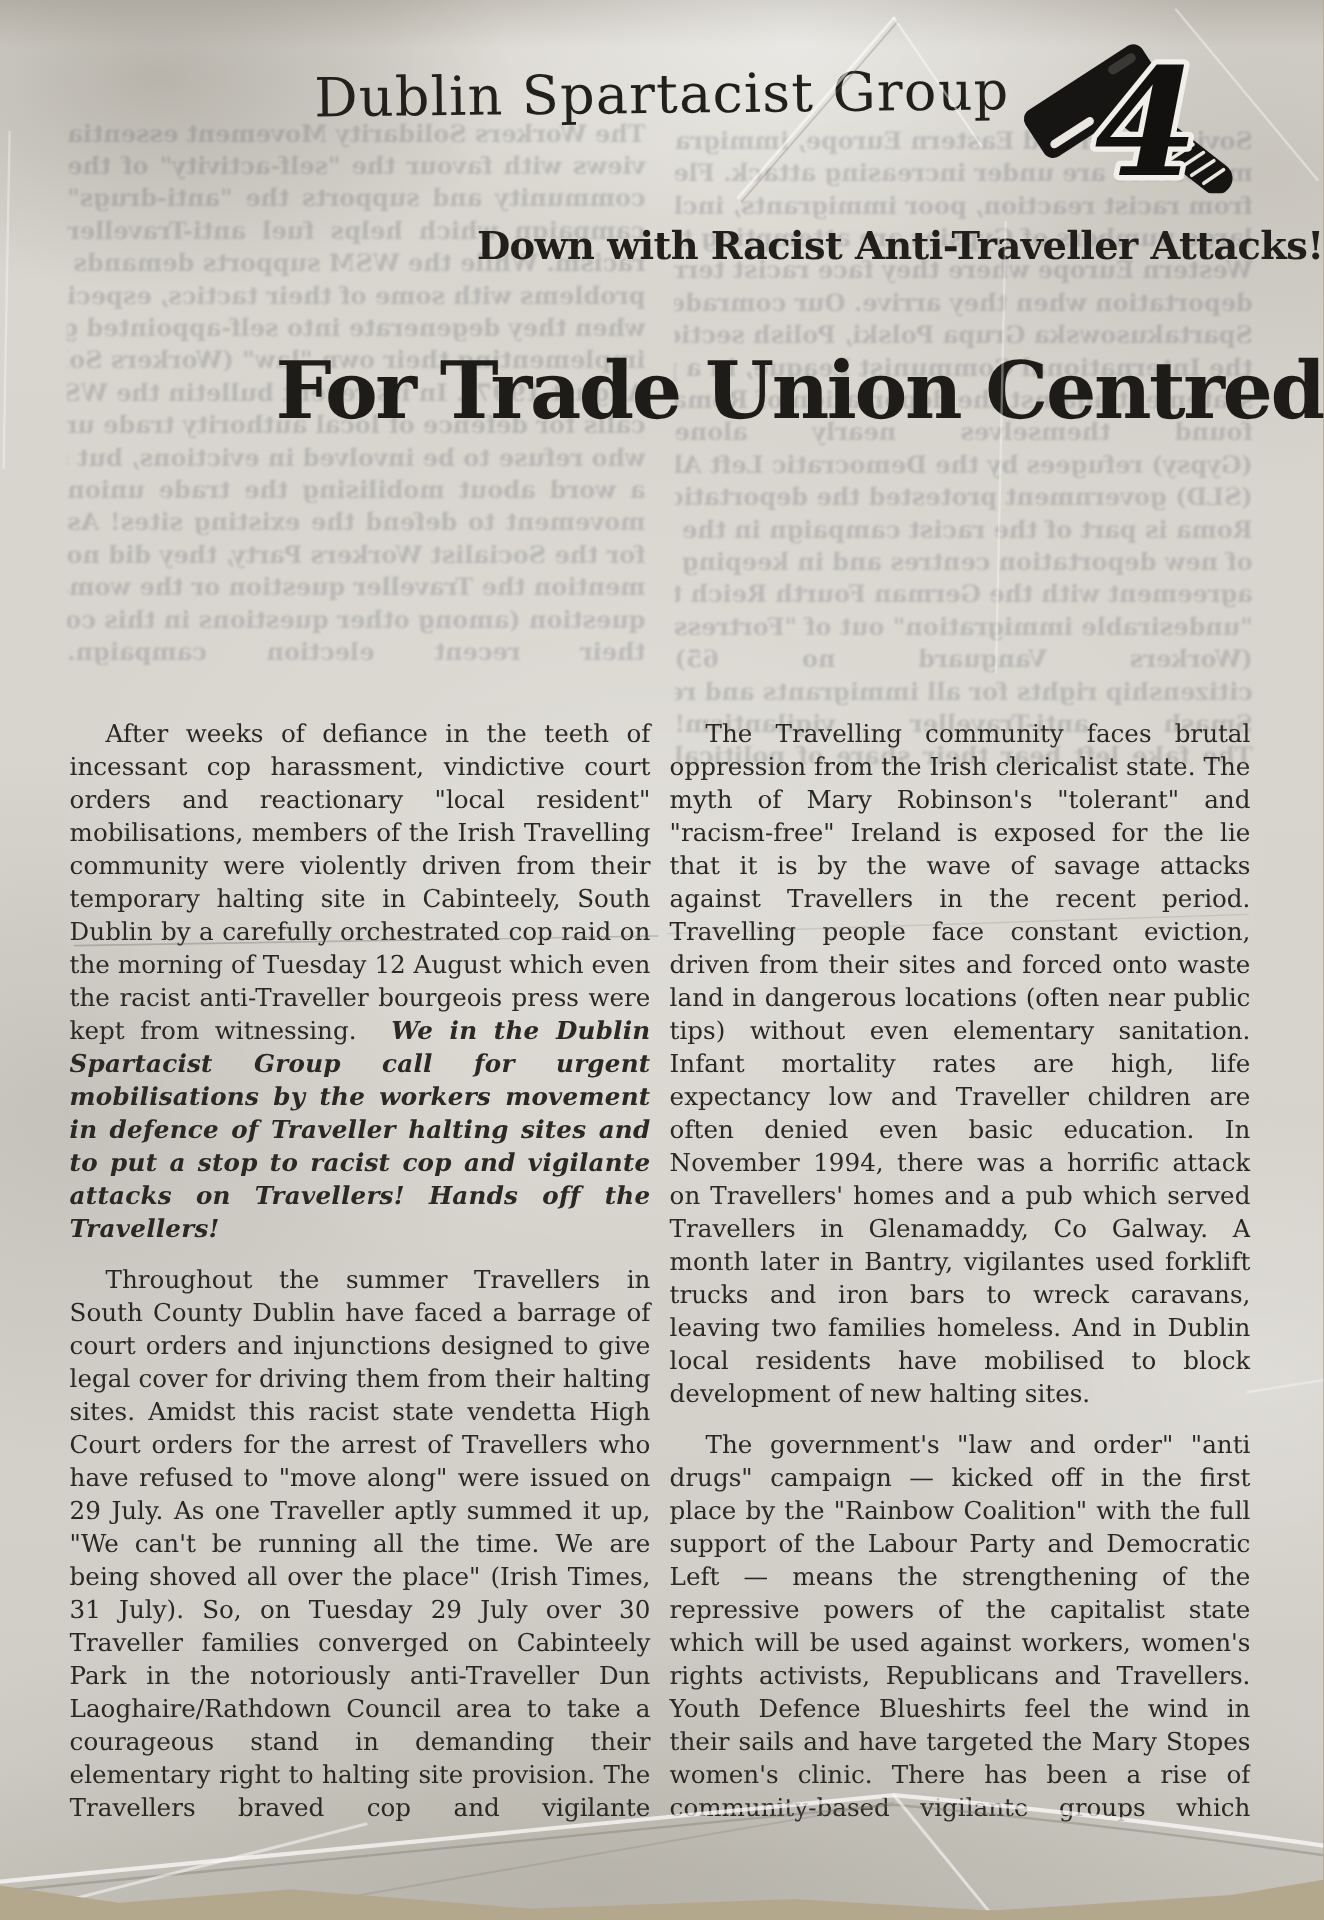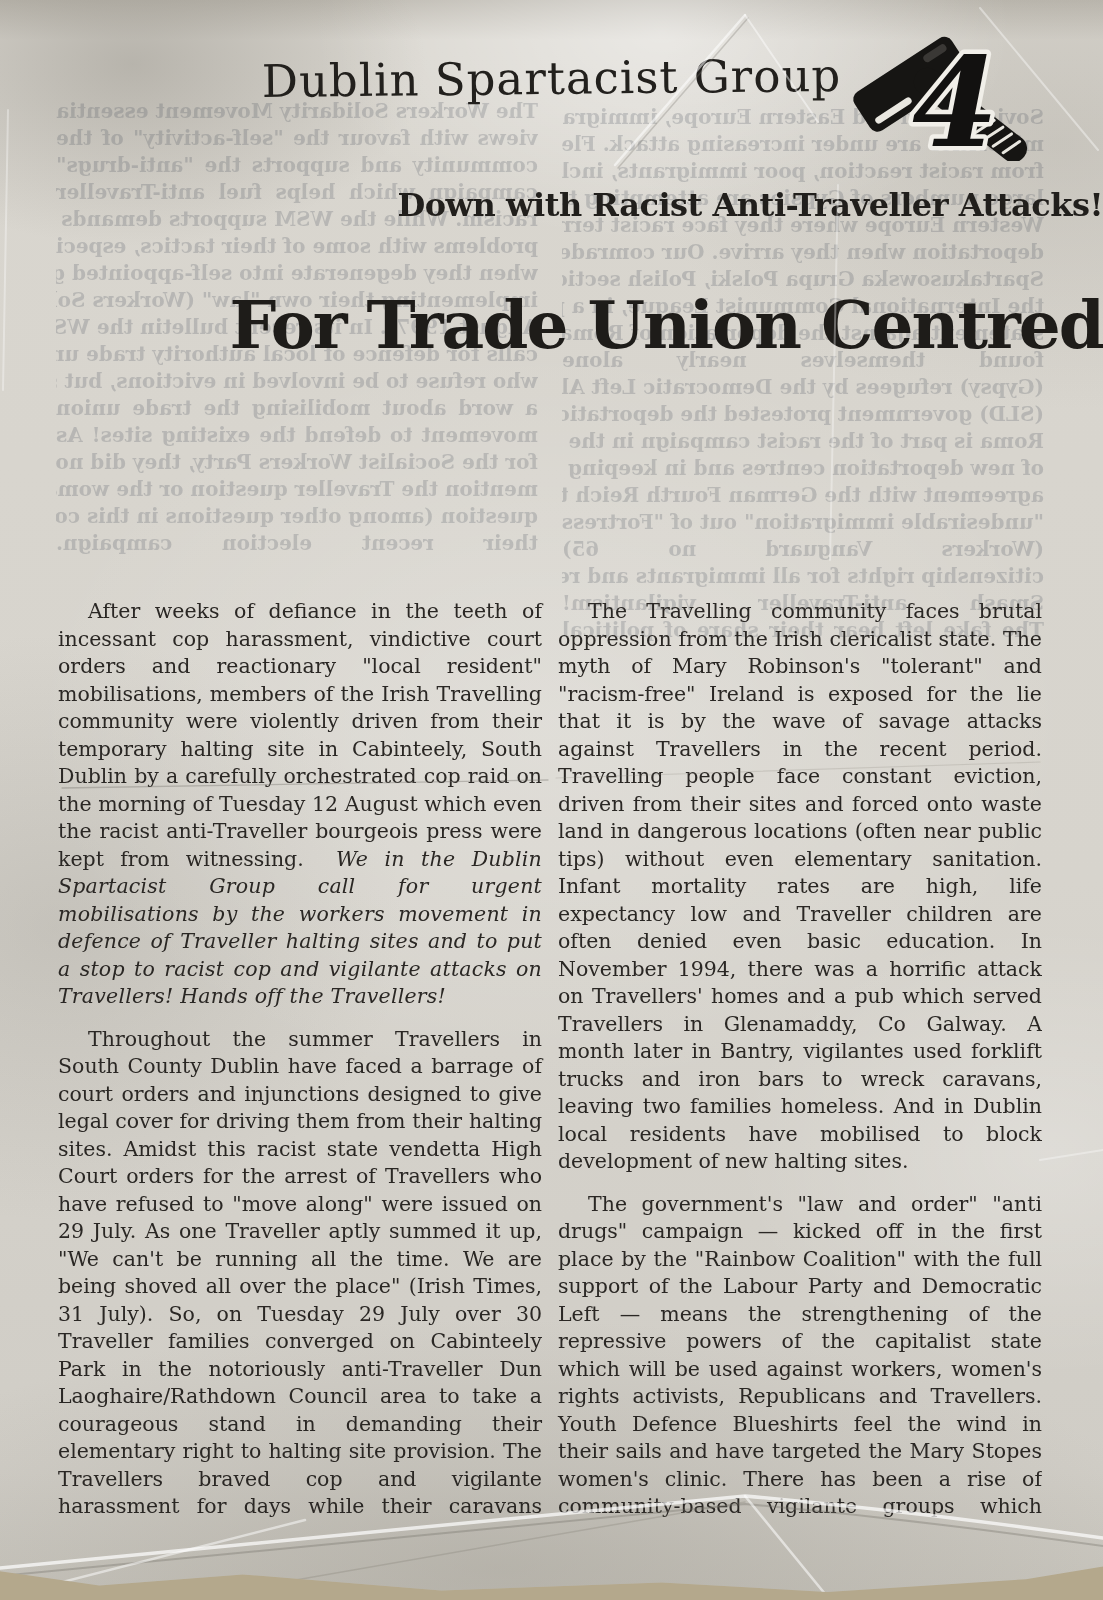--- a/index.html
+++ b/index.html
@@ -50,21 +50,21 @@
     display:flex;gap:16px;z-index:3;overflow:hidden;
   }
   .col{flex:1;min-width:0;}
   .col p{
     margin:0 0 15px 0;
     font-size:20.5px;line-height:27.5px;color:#2a2724;
     text-align:justify;text-indent:30px;
   }
   .seg-normal{}
   .seg-italic{}
-  .seg-bold-italic{font-weight:normal;font-style:italic;letter-spacing:0.2px;margin-left:16px;}
+  .seg-bold-italic{font-weight:bold;font-style:italic;letter-spacing:0.2px;margin-left:16px;}
 
   .bleed{
     position:absolute;z-index:1;width:482px;
     transform:scaleX(-1);
     opacity:0.20;color:#39414f;font-weight:bold;
     filter:blur(0.7px);
   }
   .bleed-left{left:56px;top:98px;}
   .bleed-right{left:562px;top:104px;}
   .bleed-line{

